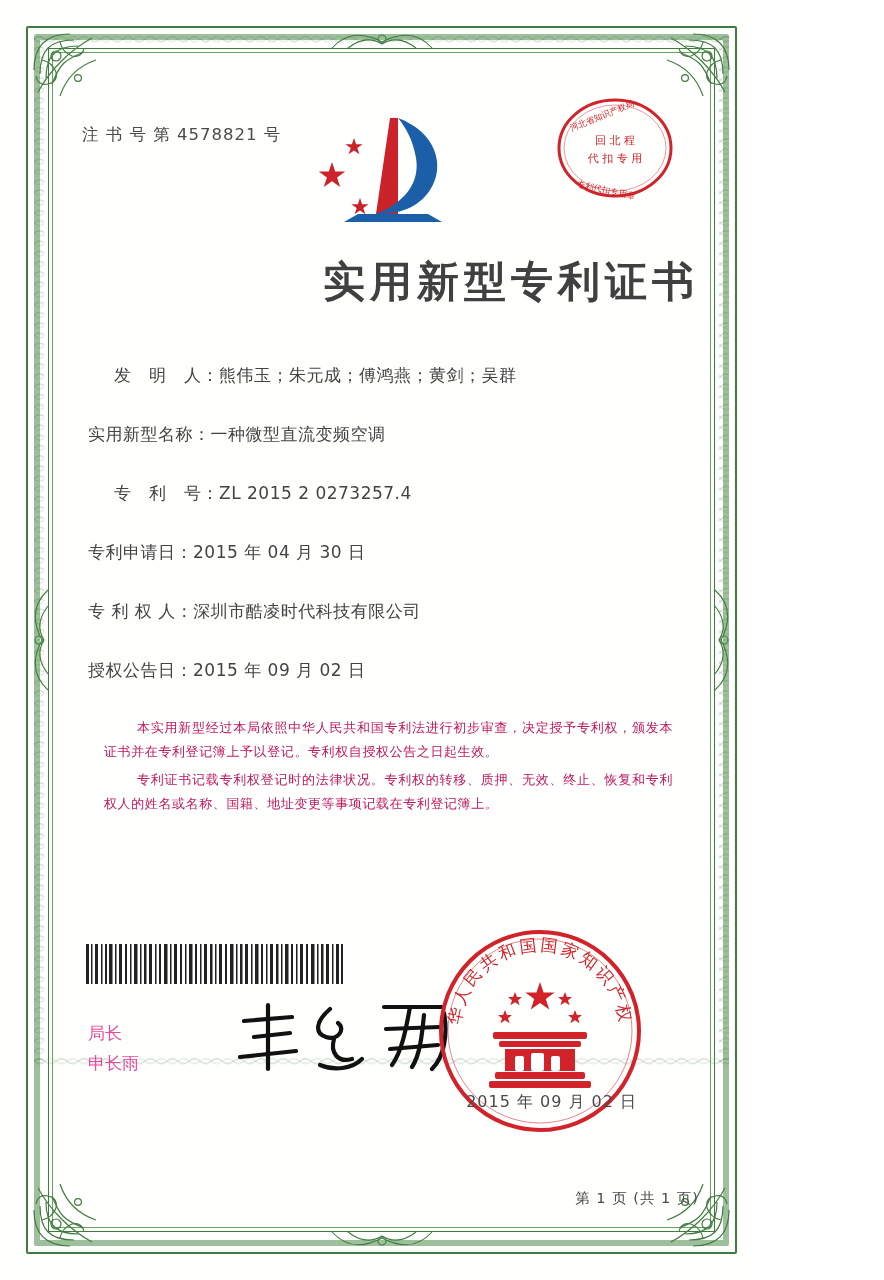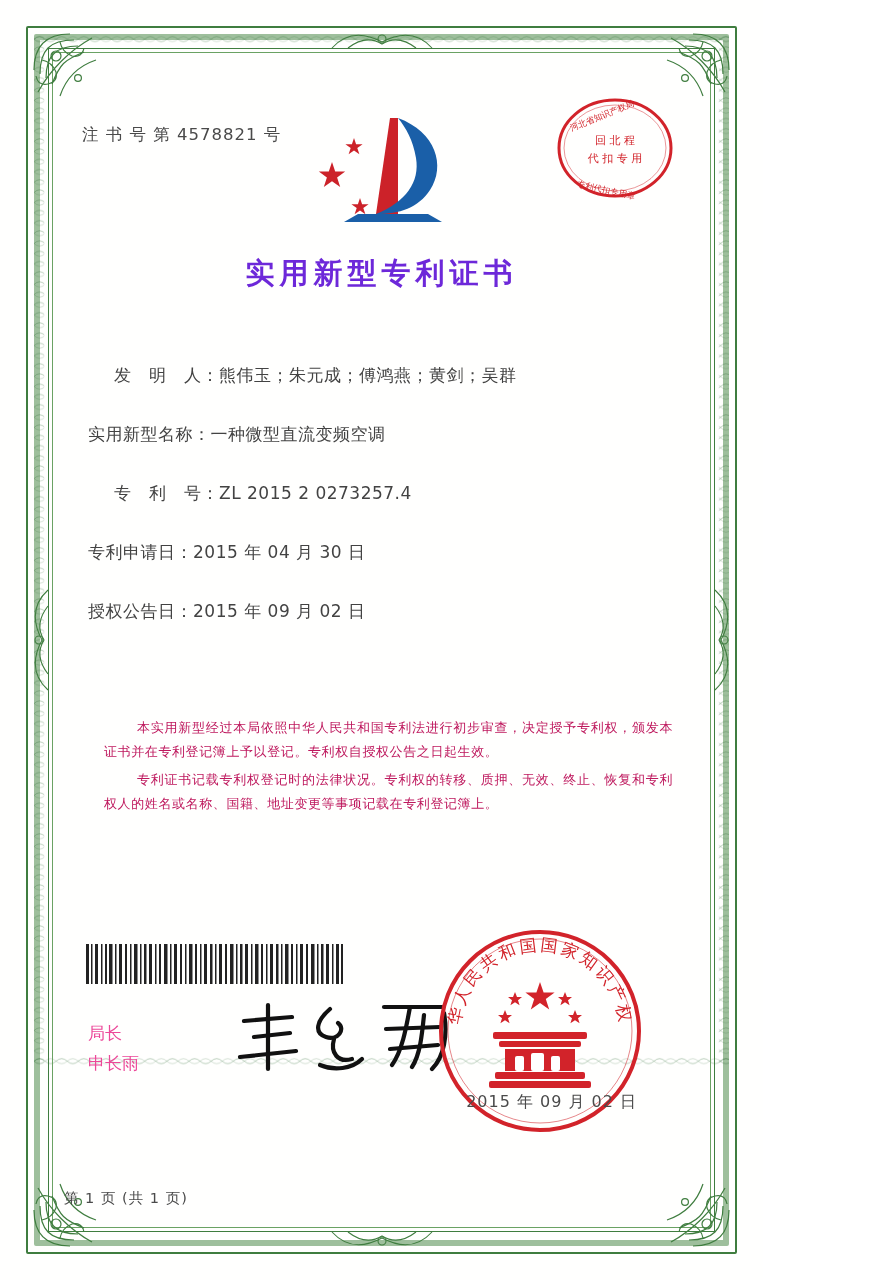--- a/index.html
+++ b/index.html
@@ -123,26 +123,26 @@
     top: 22px;
     width: 124px;
     height: 124px;
   }
 
   .cert-title {
     position: absolute;
     left: 0;
     right: 0;
     top: 190px;
-    text-align: center;
+    text-align: right;
     font-family: "DejaVu Serif", "Liberation Serif", serif;
-    font-size: 29px;
+    font-size: 42px;
     font-weight: bold;
     letter-spacing: 5px;
-    color: #6d28d9;
+    color: #404040;
   }
 
   .fields {
     position: absolute;
     left: 24px;
     right: 24px;
     top: 300px;
   }
   .field {
     font-size: 17px;
@@ -216,21 +216,21 @@
     color: #4a4a4a;
     letter-spacing: 1px;
     white-space: nowrap;
   }
 
   .footer {
     position: absolute;
     left: 0;
     right: 0;
     bottom: 8px;
-    text-align: left;
+    text-align: right;
     font-size: 14.5px;
     color: #4a4a4a;
     letter-spacing: 1px;
   }
 </style>
 </head>
 <body>
 
 <div class="page">
 
@@ -374,20 +374,23 @@
         <span class="lbl">发　明　人：</span><span class="val">熊伟玉；朱元成；傅鸿燕；黄剑；吴群</span>
       </div>
       <div class="field">
         <span class="lbl">实用新型名称：</span><span class="val">一种微型直流变频空调</span>
       </div>
       <div class="field f-indent">
         <span class="lbl">专　利　号：</span><span class="val">ZL 2015 2 0273257.4</span>
       </div>
       <div class="field">
         <span class="lbl">专利申请日：</span><span class="val">2015 年 04 月 30 日</span>
+      </div>
+      <div class="field">
+        <span class="lbl">专 利 权 人：</span><span class="val">深圳市酷凌时代科技有限公司</span>
       </div>
       <div class="field">
         <span class="lbl">授权公告日：</span><span class="val">2015 年 09 月 02 日</span>
       </div>
     </div>
 
     <div class="paragraphs">
       <p>本实用新型经过本局依照中华人民共和国专利法进行初步审查，决定授予专利权，颁发本证书并在专利登记簿上予以登记。专利权自授权公告之日起生效。</p>
       <p>专利证书记载专利权登记时的法律状况。专利权的转移、质押、无效、终止、恢复和专利权人的姓名或名称、国籍、地址变更等事项记载在专利登记簿上。</p>
     </div>

